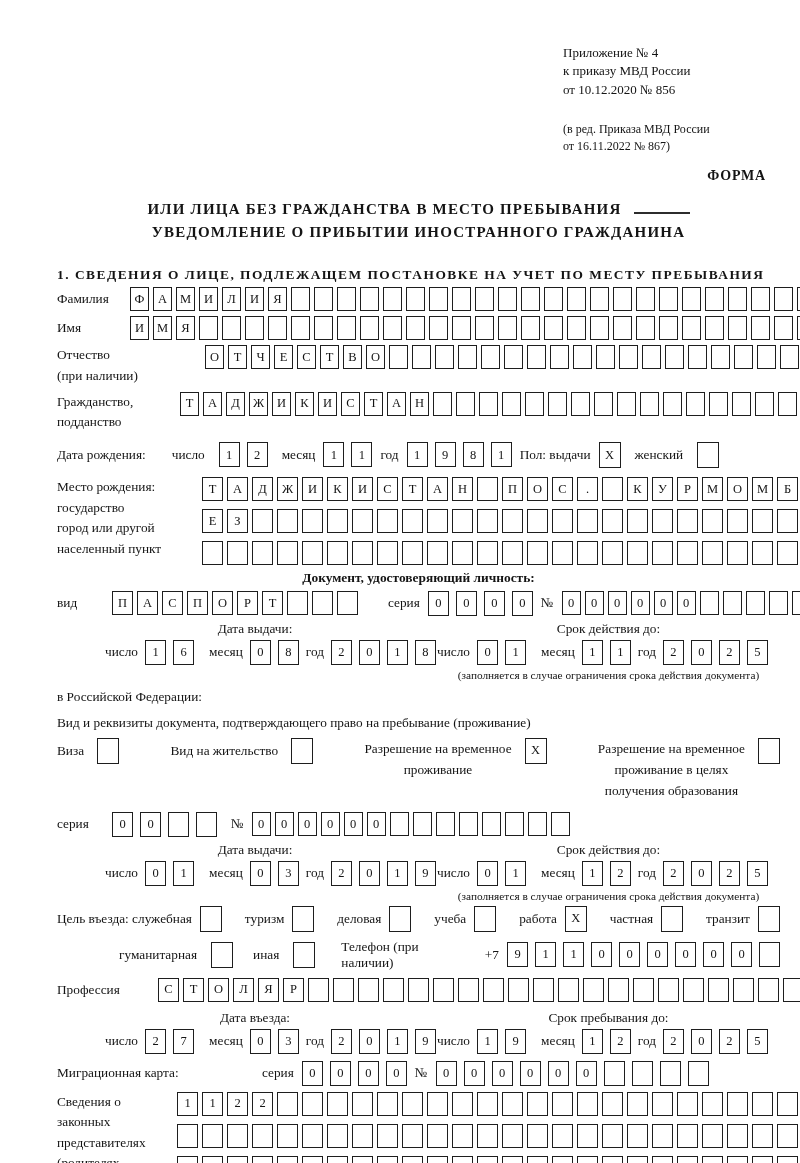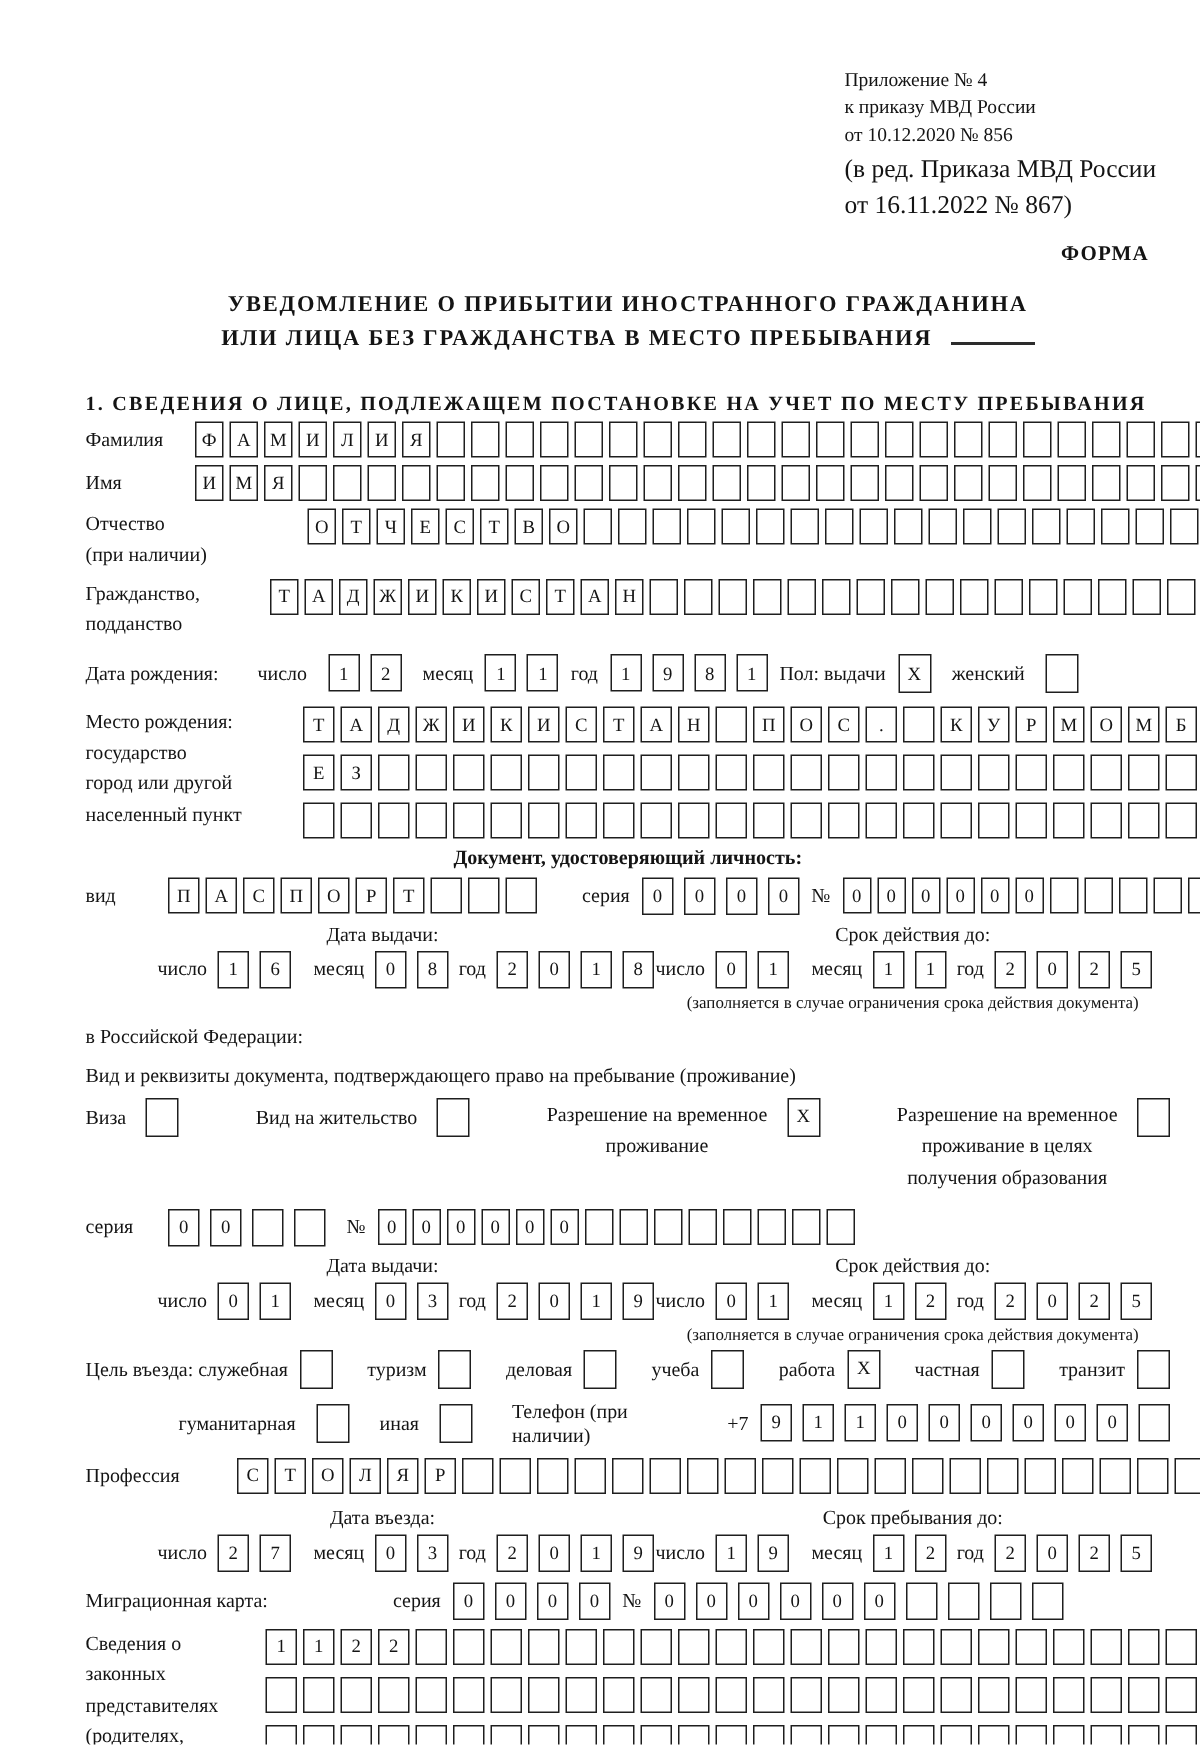--- a/index.html
+++ b/index.html
@@ -5,21 +5,21 @@
   html,body { margin:0; padding:0; }
   body {
     width:800px; height:1163px; background:#ffffff;
     font-family:"Liberation Serif", serif; color:#141414;
     -webkit-font-smoothing:antialiased;
   }
   .page { width:800px; height:1163px; box-sizing:border-box; padding:44px 20px 8px 57px; overflow:hidden; }
 
   
   .ref { margin-left:506px; font-size:13px; line-height:1.42; }
-  .ref .amend { font-size:17px; margin-top:2px; line-height:1.4; }
+  .ref .amend { font-size:12px; margin-top:22px; line-height:1.4; }
   .forma { text-align:right; font-weight:bold; font-size:14px; padding-right:14px; margin-top:13px; letter-spacing:.8px; }
   .title { text-align:center; font-weight:bold; font-size:15px; letter-spacing:1.2px; margin-top:14px; line-height:1.55; }
   .blank-line { display:inline-block; width:56px; height:13px; border-bottom:2.2px solid #2c2c2c; margin-left:12px; }
   .section-h { font-weight:bold; font-size:13.4px; letter-spacing:1.5px; margin-top:23px; margin-bottom:4px; white-space:nowrap; }
 
   
   .row { display:flex; align-items:center; margin-bottom:5px; font-size:13.3px; }
   .row.top { align-items:flex-start; }
   .lbl { flex:none; }
   .lw73 { width:73px; } .lw101 { width:101px; } .lw123 { width:123px; }
@@ -73,22 +73,22 @@
     <div>от 10.12.2020 № 856</div>
     <div class="amend">
       <div>(в ред. Приказа МВД России</div>
       <div>от 16.11.2022 № 867)</div>
     </div>
   </div>
 
   <div class="forma">ФОРМА</div>
 
   <div class="title">
+    <div><span>ИЛИ ЛИЦА БЕЗ ГРАЖДАНСТВА В МЕСТО ПРЕБЫВАНИЯ</span><span class="blank-line"></span></div>
     <div>УВЕДОМЛЕНИЕ О ПРИБЫТИИ ИНОСТРАННОГО ГРАЖДАНИНА</div>
-    <div><span>ИЛИ ЛИЦА БЕЗ ГРАЖДАНСТВА В МЕСТО ПРЕБЫВАНИЯ</span><span class="blank-line"></span></div>
   </div>
 
   <div class="section-h">1. СВЕДЕНИЯ О ЛИЦЕ, ПОДЛЕЖАЩЕМ ПОСТАНОВКЕ НА УЧЕТ ПО МЕСТУ ПРЕБЫВАНИЯ</div>
 
   <div class="row">
     <span class="lbl lw73">Фамилия</span>
     <span class="boxes">
         <span class="box">Ф</span>
         <span class="box">А</span>
         <span class="box">М</span>

